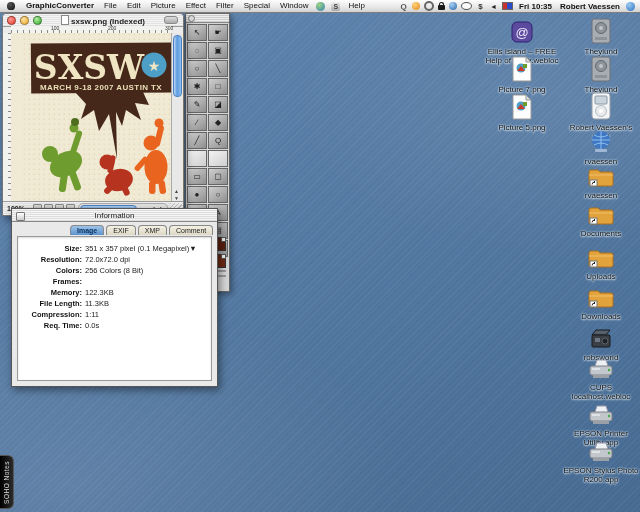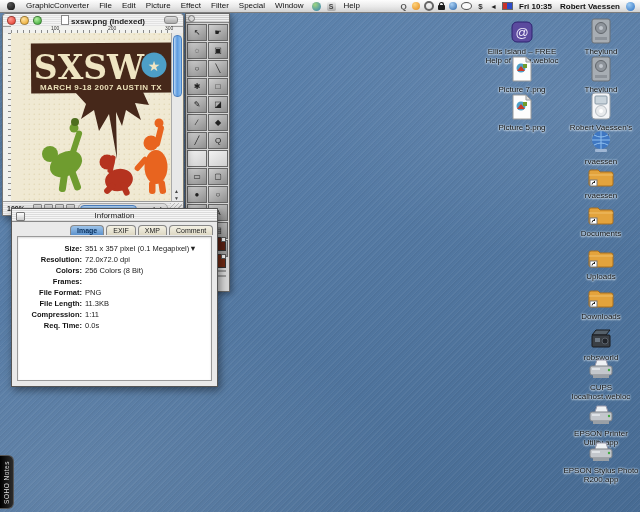--- a/index.html
+++ b/index.html
@@ -11,21 +11,21 @@
       radial-gradient(90% 60% at 10% 95%,rgba(255,255,255,.10),rgba(255,255,255,0) 60%),
       radial-gradient(80% 55% at 90% 20%,rgba(255,255,255,.08),rgba(255,255,255,0) 55%),
       repeating-linear-gradient(135deg,rgba(255,255,255,.045) 0 1px,rgba(0,0,0,.03) 1px 2px,transparent 2px 4px);}
   
   #menubar{position:absolute;left:0;top:0;width:640px;height:12px;z-index:9;
     background:linear-gradient(#fdfdfd,#e9e9e9 55%,#d2d2d2);border-bottom:1px solid #7e7e7e;
     display:flex;align-items:center;font-size:8px;color:#111;white-space:nowrap;}
   .apple{width:8px;height:8px;margin:0 6px 0 7px;border-radius:50% 50% 45% 45%;
     background:radial-gradient(circle at 35% 30%,#555,#111);}
   .menuitem{padding:0 5px;height:12px;line-height:12px;}
-  .menuitem.app{font-weight:normal;}
+  .menuitem.app{font-weight:bold;}
   .mb-ico{width:9px;height:9px;border-radius:50%;margin:0 3px;display:inline-block;}
   .mb-globe{background:radial-gradient(circle at 35% 30%,#9fd47f,#2f7fb8);}
   .mb-script{background:linear-gradient(#eee,#aaa);border-radius:2px;color:#444;
     font-size:7px;line-height:9px;text-align:center;font-weight:bold;}
   #mb-right{margin-left:auto;display:flex;align-items:center;gap:4px;padding-right:5px;}
   .si{display:inline-flex;align-items:center;justify-content:center;width:9px;height:9px;
     font-size:8px;color:#333;font-weight:bold;}
   .si-quicksilver{color:#555;}
   .si-ball{width:8px;height:8px;border-radius:50%;background:radial-gradient(circle at 35% 30%,#ffd27a,#e08a1e);}
   .si-keychain{width:6px;height:6px;border:2px solid #666;border-radius:50%;}
@@ -316,22 +316,22 @@
           </div>
           <div class="frow">
             <span class="flabel">Colors:</span>
             <span class="fvalue">256 Colors (8 Bit)</span>
           </div>
           <div class="frow">
             <span class="flabel">Frames:</span>
             <span class="fvalue"></span>
           </div>
           <div class="frow">
-            <span class="flabel">File Format:</span>
-            <span class="fvalue">PNG</span>
+            <span class="flabel">Memory:</span>
+            <span class="fvalue">122.3KB</span>
           </div>
           <div class="frow">
             <span class="flabel">File Length:</span>
             <span class="fvalue">11.3KB</span>
           </div>
           <div class="frow">
             <span class="flabel">Compression:</span>
             <span class="fvalue">1:11</span>
           </div>
           <div class="frow">

